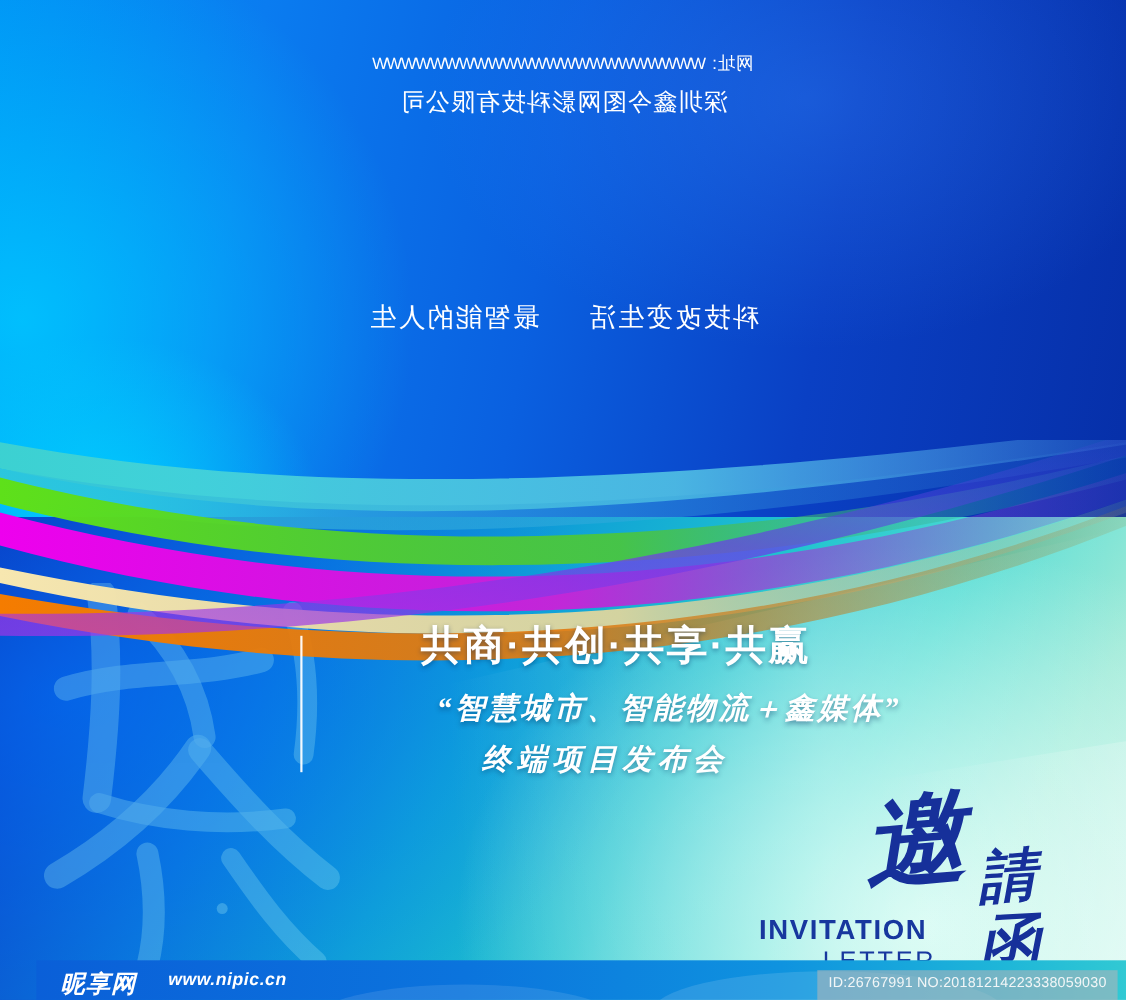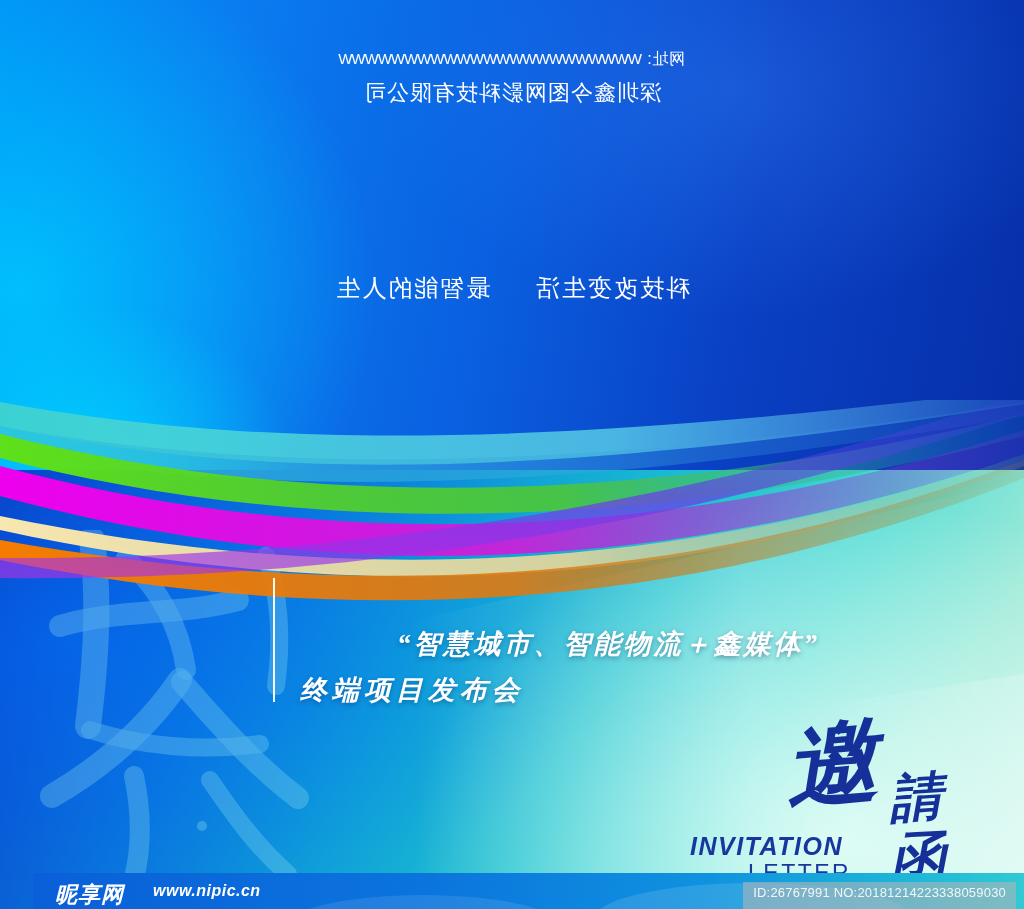--- a/index.html
+++ b/index.html
@@ -117,21 +117,21 @@
   .sub-title{
     position:absolute;left:280px;top:626px;width:540px;
     text-align:right;color:#ffffff;
     font-size:27px;letter-spacing:3px;white-space:nowrap;
     font-family:"Liberation Serif","DejaVu Serif",serif;
     font-style:italic;font-weight:bold;
     text-shadow:0 2px 5px rgba(0,40,90,.40);
   }
   .sub-title2{
     position:absolute;left:300px;top:672px;width:500px;
-    text-align:left;color:#ffffff;
+    text-align:center;color:#ffffff;
     font-size:27px;letter-spacing:5px;white-space:nowrap;
     font-family:"Liberation Serif","DejaVu Serif",serif;
     font-style:italic;font-weight:bold;
     text-shadow:0 2px 5px rgba(0,40,90,.40);
   }
 
   
   .cal-yao{
     position:absolute;left:785px;top:718px;
     font-size:92px;line-height:92px;color:#16309a;
@@ -148,21 +148,21 @@
   }
   .cal-han{
     position:absolute;left:890px;top:830px;
     font-size:56px;line-height:56px;color:#16309a;
     font-family:"Liberation Serif","DejaVu Serif",serif;
     font-weight:bold;font-style:italic;
     transform:rotate(-3deg);
   }
   .en-invitation{
     position:absolute;left:690px;top:832px;
-    font-size:25px;font-weight:bold;letter-spacing:1.5px;color:#17379e;font-style:italic;
+    font-size:25px;font-weight:bold;letter-spacing:1.5px;color:#17379e;
   }
   .en-letter{
     position:absolute;left:748px;top:860px;
     font-size:23px;font-weight:400;letter-spacing:2.5px;color:#17379e;
   }
 
   
   .wm-bar{
     position:absolute;left:0;bottom:0;width:1024px;height:36px;
     background:linear-gradient(95deg,#0a5fd8 0%,#0b74dd 38%,#0f93df 66%,#1fb7d8 86%,#37cfd2 100%);
@@ -288,20 +288,21 @@
     <path d="M0 96 C 300 178 640 186 1024 54 L1024 30 C 640 152 300 146 0 66 Z" fill="url(#gMag)"></path>
 
     <path d="M0 130 C 320 200 660 200 1024 66 L1024 54 C 660 182 320 182 0 116 Z" fill="url(#gCream)"></path>
 
     <path d="M0 160 C 340 228 680 216 1024 78 L1024 60 C 680 192 340 200 0 140 Z" fill="url(#gOrange)"></path>
 
     <path d="M0 178 C 300 182 640 140 1024 14 L1024 -6 C 640 118 300 160 0 158 Z" fill="url(#gPurple)" opacity=".85"></path>
   </svg>
 
   <div class="vrule"></div>
+  <div class="main-title">共商·共创·共享·共赢</div>
   <div class="sub-title">“智慧城市、智能物流＋鑫媒体”</div>
   <div class="sub-title2">终端项目发布会</div>
 
   <div class="cal-yao">邀</div>
   <div class="cal-qing">請</div>
   <div class="cal-han">函</div>
 
   <div class="en-invitation">INVITATION</div>
   <div class="en-letter">LETTER</div>
 

